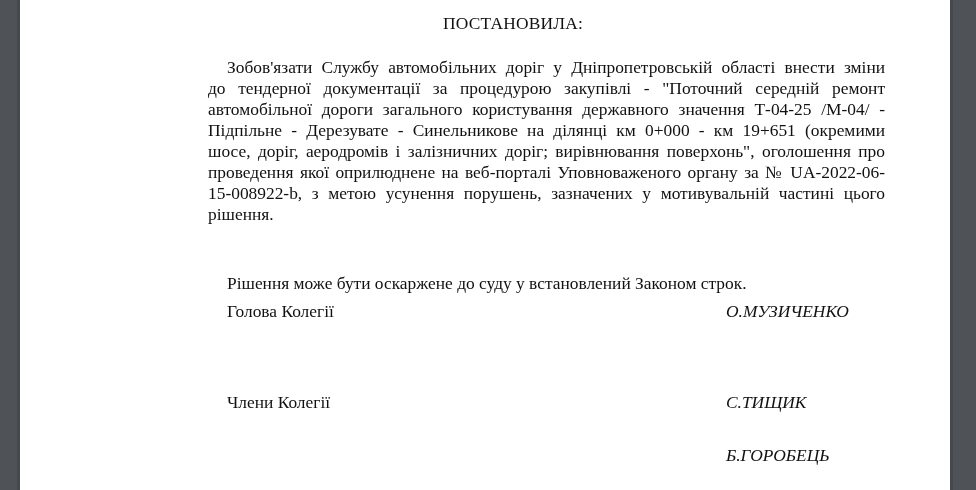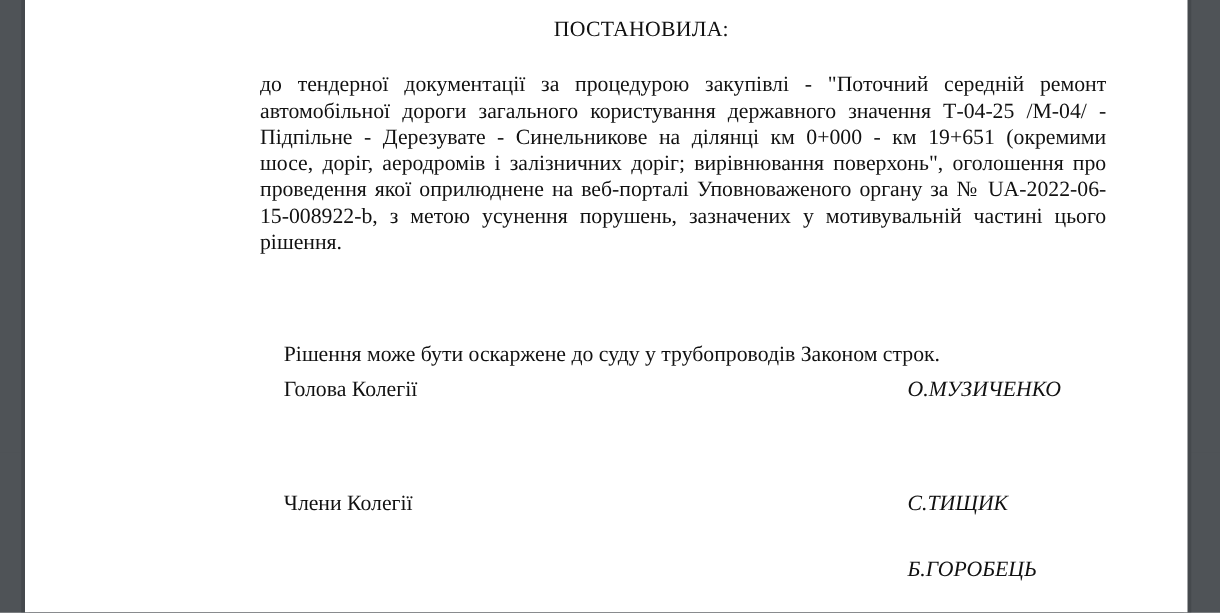--- a/index.html
+++ b/index.html
@@ -65,30 +65,31 @@
   </style>
 </head>
 <body>
 
 <div class="viewer">
   <div class="page">
 
     <div class="text title">ПОСТАНОВИЛА:</div>
 
     <div class="para">
+      <span class="line first">Зобов'язати Службу автомобільних доріг у Дніпропетровській області внести зміни</span>
       <span class="line">до тендерної документації за процедурою закупівлі - "Поточний середній ремонт</span>
       <span class="line">автомобільної дороги загального користування державного значення Т-04-25 /М-04/ -</span>
       <span class="line">Підпільне - Дерезувате - Синельникове на ділянці км 0+000 - км 19+651 (окремими</span>
       <span class="line">шосе, доріг, аеродромів і залізничних доріг; вирівнювання поверхонь", оголошення про</span>
       <span class="line">проведення якої оприлюднене на веб-порталі Уповноваженого органу за № UA-2022-06-</span>
       <span class="line">15-008922-b, з метою усунення порушень, зазначених у мотивувальній частині цього</span>
       <span class="line last">рішення.</span>
     </div>
 
-    <div class="text appeal">Рішення може бути оскаржене до суду у трубопроводів Законом строк.</div>
+    <div class="text appeal">Рішення може бути оскаржене до суду у встановлений Законом строк.</div>
 
     <div class="text sig-role r1">Голова Колегії</div>
     <div class="text sig-name r1">О.МУЗИЧЕНКО</div>
 
     <div class="text sig-role r2">Члени Колегії</div>
     <div class="text sig-name r2">С.ТИЩИК</div>
 
     <div class="text sig-role r3"></div>
     <div class="text sig-name r3">Б.ГОРОБЕЦЬ</div>
 

